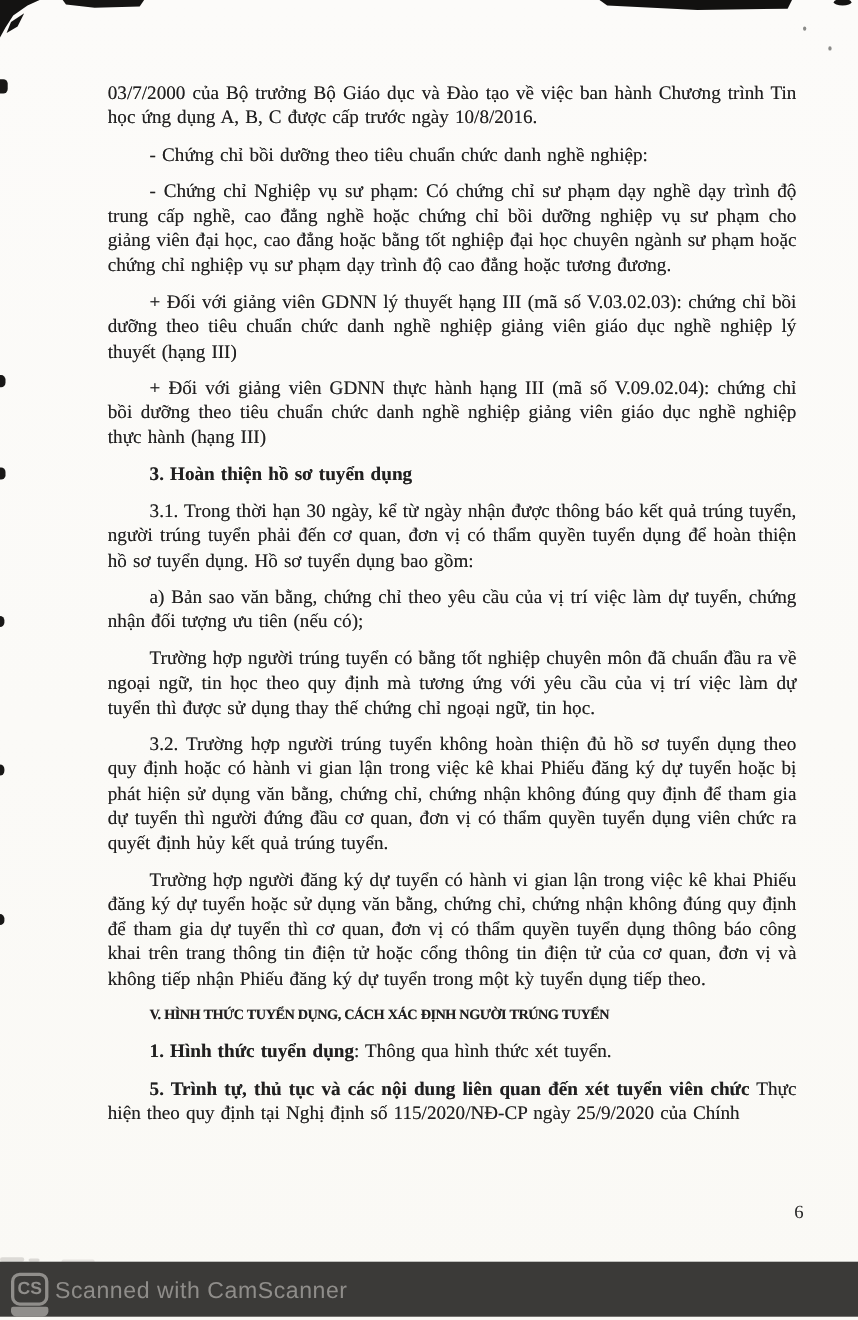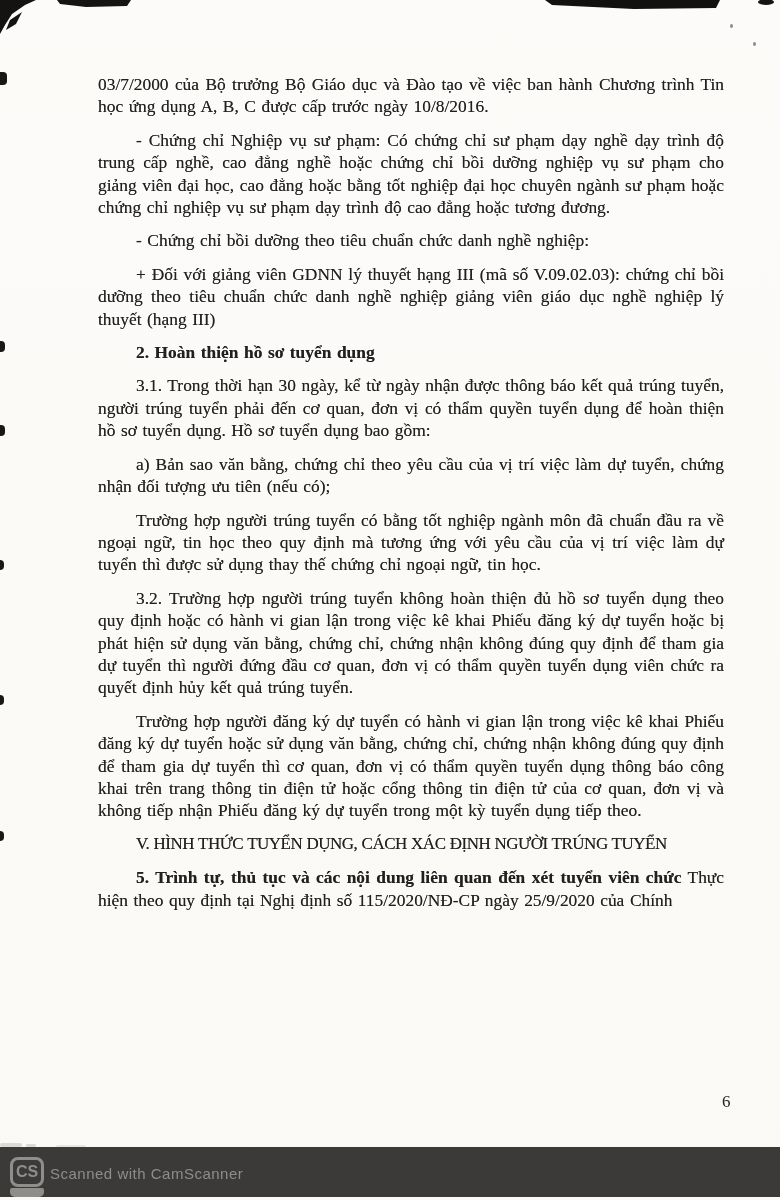--- a/index.html
+++ b/index.html
@@ -15,41 +15,41 @@
   .text-block{
     position:absolute;left:98px;top:73px;width:626px;
     font-size:17.4px;line-height:22.4px;text-align:justify;
     word-spacing:1.2px;
     text-shadow:0 0 .5px rgba(25,25,25,.55);
   }
   .text-block p{margin:0 0 11px 0;text-indent:38px;}
   .text-block p.noindent{text-indent:0;font-family:Liberation Serif, serif;}
   .bold{font-weight:700;}
   .vhead{
-    font-weight:400;font-size:17px;letter-spacing:-0.5px;
+    font-weight:700;font-size:13px;letter-spacing:-0.5px;
     white-space:nowrap;word-spacing:0.5px;
   }
   .page-number{position:absolute;left:722px;top:1092px;font-size:17px;color:#262626;}
   .pre-footer-mark{position:absolute;background:#dcdad6;border-radius:2px;}
   .footer-bar{
     position:absolute;left:0;top:1147px;width:780px;height:50px;
     background:#3b3a38;
     font-family:"Liberation Sans",sans-serif;
   }
   .cs-logo{position:absolute;left:10px;top:10px;width:34px;height:41px;}
   .cs-box{
     box-sizing:border-box;width:34px;height:30px;
     border:3px solid #908e8b;border-radius:8px;
     display:flex;align-items:center;justify-content:center;
     color:#908e8b;font-weight:700;font-size:16px;letter-spacing:0;
   }
   .cs-base{width:34px;height:9px;margin-top:1px;background:#908e8b;border-radius:2px 2px 5px 5px;}
   .footer-label{
     position:absolute;left:50px;top:0;height:53px;display:flex;align-items:center;
-    color:#8f8d8a;font-size:15px;letter-spacing:.5px;font-weight:400;
+    color:#8f8d8a;font-size:21px;letter-spacing:.5px;font-weight:400;
   }
 </style>
 </head>
 <body>
 
 <div class="page">
 
   <svg class="top-marks" width="780" height="44" viewBox="0 0 780 44">
     <path d="M0,0 L36,0 L25,5 L12,14 L5,25 L0,34 Z" fill="#141312"></path>
     <path d="M10,20 L22,12 L16,24 L6,30 Z" fill="#141312"></path>
@@ -63,30 +63,32 @@
   <div class="edge-tick" style="top:425px;width:5px;height:11px;"></div>
   <div class="edge-tick" style="top:560px;width:4px;height:10px;"></div>
   <div class="edge-tick" style="top:695px;width:4px;height:10px;"></div>
   <div class="edge-tick" style="top:831px;width:4px;height:10px;"></div>
 
   <div class="speck" style="left:730px;top:24px;width:3px;height:4px;"></div>
   <div class="speck" style="left:753px;top:42px;width:3px;height:4px;"></div>
 
   <div class="text-block">
     <p class="noindent">03/7/2000 của Bộ trưởng Bộ Giáo dục và Đào tạo về việc ban hành Chương trình Tin học ứng dụng A, B, C được cấp trước ngày 10/8/2016.</p>
+    <p>- Chứng chỉ bồi dưỡng theo tiêu chuẩn chức danh nghề nghiệp:</p>
     <p>- Chứng chỉ Nghiệp vụ sư phạm: Có chứng chỉ sư phạm dạy nghề dạy trình độ trung cấp nghề, cao đẳng nghề hoặc chứng chỉ bồi dưỡng nghiệp vụ sư phạm cho giảng viên đại học, cao đẳng hoặc bằng tốt nghiệp đại học chuyên ngành sư phạm hoặc chứng chỉ nghiệp vụ sư phạm dạy trình độ cao đẳng hoặc tương đương.</p>
-    <p>- Chứng chỉ bồi dưỡng theo tiêu chuẩn chức danh nghề nghiệp:</p>
-    <p>+ Đối với giảng viên GDNN lý thuyết hạng III (mã số V.09.02.03): chứng chỉ bồi dưỡng theo tiêu chuẩn chức danh nghề nghiệp giảng viên giáo dục nghề nghiệp lý thuyết (hạng III)</p>
-    <p class="bold">2. Hoàn thiện hồ sơ tuyển dụng</p>
+    <p>+ Đối với giảng viên GDNN lý thuyết hạng III (mã số V.03.02.03): chứng chỉ bồi dưỡng theo tiêu chuẩn chức danh nghề nghiệp giảng viên giáo dục nghề nghiệp lý thuyết (hạng III)</p>
+    <p>+ Đối với giảng viên GDNN thực hành hạng III (mã số V.09.02.04): chứng chỉ bồi dưỡng theo tiêu chuẩn chức danh nghề nghiệp giảng viên giáo dục nghề nghiệp thực hành (hạng III)</p>
+    <p class="bold">3. Hoàn thiện hồ sơ tuyển dụng</p>
     <p>3.1. Trong thời hạn 30 ngày, kể từ ngày nhận được thông báo kết quả trúng tuyển, người trúng tuyển phải đến cơ quan, đơn vị có thẩm quyền tuyển dụng để hoàn thiện hồ sơ tuyển dụng. Hồ sơ tuyển dụng bao gồm:</p>
     <p>a) Bản sao văn bằng, chứng chỉ theo yêu cầu của vị trí việc làm dự tuyển, chứng nhận đối tượng ưu tiên (nếu có);</p>
-    <p>Trường hợp người trúng tuyển có bằng tốt nghiệp ngành môn đã chuẩn đầu ra về ngoại ngữ, tin học theo quy định mà tương ứng với yêu cầu của vị trí việc làm dự tuyển thì được sử dụng thay thế chứng chỉ ngoại ngữ, tin học.</p>
+    <p>Trường hợp người trúng tuyển có bằng tốt nghiệp chuyên môn đã chuẩn đầu ra về ngoại ngữ, tin học theo quy định mà tương ứng với yêu cầu của vị trí việc làm dự tuyển thì được sử dụng thay thế chứng chỉ ngoại ngữ, tin học.</p>
     <p>3.2. Trường hợp người trúng tuyển không hoàn thiện đủ hồ sơ tuyển dụng theo quy định hoặc có hành vi gian lận trong việc kê khai Phiếu đăng ký dự tuyển hoặc bị phát hiện sử dụng văn bằng, chứng chỉ, chứng nhận không đúng quy định để tham gia dự tuyển thì người đứng đầu cơ quan, đơn vị có thẩm quyền tuyển dụng viên chức ra quyết định hủy kết quả trúng tuyển.</p>
     <p>Trường hợp người đăng ký dự tuyển có hành vi gian lận trong việc kê khai Phiếu đăng ký dự tuyển hoặc sử dụng văn bằng, chứng chỉ, chứng nhận không đúng quy định để tham gia dự tuyển thì cơ quan, đơn vị có thẩm quyền tuyển dụng thông báo công khai trên trang thông tin điện tử hoặc cổng thông tin điện tử của cơ quan, đơn vị và không tiếp nhận Phiếu đăng ký dự tuyển trong một kỳ tuyển dụng tiếp theo.</p>
     <p class="vhead">V. HÌNH THỨC TUYỂN DỤNG, CÁCH XÁC ĐỊNH NGƯỜI TRÚNG TUYỂN</p>
+    <p><b>1. Hình thức tuyển dụng</b><span>: Thông qua hình thức xét tuyển.</span></p>
     <p><b>5. Trình tự, thủ tục và các nội dung liên quan đến xét tuyển viên chức</b><span> Thực hiện theo quy định tại Nghị định số 115/2020/NĐ-CP ngày 25/9/2020 của Chính</span></p>
   </div>
 
   <div class="page-number">6</div>
 
   <div class="pre-footer-mark" style="left:0;top:1143px;width:22px;height:4px;"></div>
   <div class="pre-footer-mark" style="left:26px;top:1144px;width:10px;height:3px;"></div>
   <div class="pre-footer-mark" style="left:56px;top:1145px;width:30px;height:3px;background:#e8e6e2;"></div>
 
   <div class="footer-bar">

